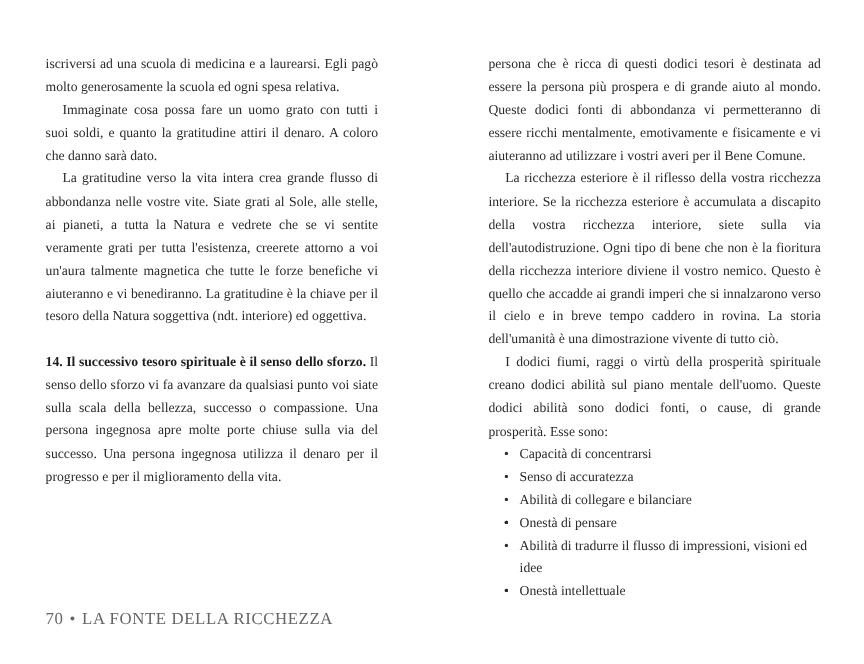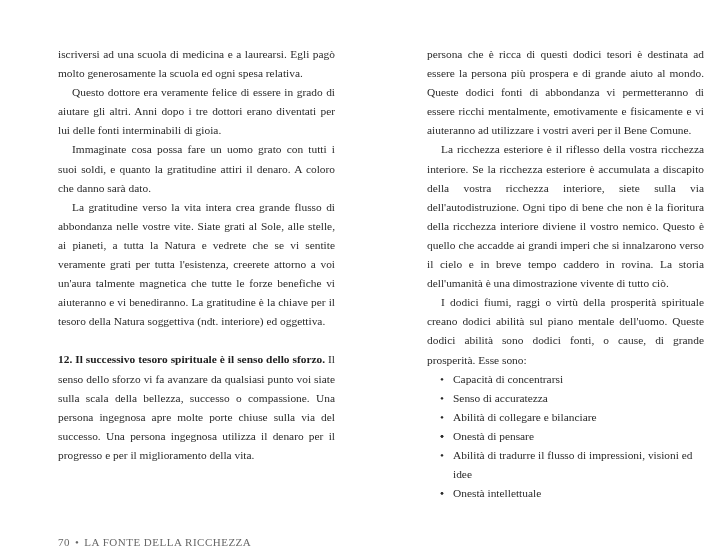--- a/index.html
+++ b/index.html
@@ -1,46 +1,45 @@
 <!DOCTYPE html>
 <html><head>
   <meta charset="utf-8">
   <style>
     html, body { margin: 0; padding: 0; background: #ffffff; }
     body { width: 720px; height: 553px; position: relative; overflow: hidden;
            font-family: "Liberation Serif", "DejaVu Serif", serif; color: #2a2a2a; }
-    .page { position: absolute; top: 0; height: 399px; margin-left: 20px; }
+    .page { position: absolute; top: 0; height: 399px; }
     .page.left { left: 0; width: 360px; }
     .page.right { left: 360px; width: 360px; }
     .text { position: absolute; top: 45px; font-size: 11.4px; line-height: 19.1px; }
     .page.left .text { left: 38px; width: 277px; }
     .page.right .text { left: 47px; width: 277px; }
     p { margin: 0; text-align: justify; }
     p.indent { text-indent: 14px; }
     p.gap { margin-top: 19px; }
     b { font-weight: bold; color: #1e1e1e; }
     ul { list-style: none; margin: 0; padding: 0; }
     li { position: relative; padding-left: 26px; }
     li .bullet { position: absolute; left: 13px; top: 0; }
-    .footer { position: absolute; top: 536px; font-size: 11px; letter-spacing: 0.5px;
+    .footer { position: absolute; top: 509px; font-size: 14px; letter-spacing: 0.5px;
               color: #666; text-transform: uppercase; white-space: nowrap; }
     .page.left .footer { left: 38px; }
     .page.right .footer { right: 36px; }
     .sep { margin: 0 5px; }
   </style>
 </head>
 <body>
 
 <div class="page left">
   <div class="text">
     <p>iscriversi ad una scuola di medicina e a laurearsi. Egli pagò molto generosamente la scuola ed ogni spesa relativa.</p>
-    <p class="indent">Questo dottore era veramente felice di essere in grado di aiutare gli altri. Anni dopo i tre dottori erano diventati per lui delle fonti interminabili di gioia.</p>
     <p class="indent">Immaginate cosa possa fare un uomo grato con tutti i suoi soldi, e quanto la gratitudine attiri il denaro. A coloro che danno sarà dato.</p>
     <p class="indent">La gratitudine verso la vita intera crea grande flusso di abbondanza nelle vostre vite. Siate grati al Sole, alle stelle, ai pianeti, a tutta la Natura e vedrete che se vi sentite veramente grati per tutta l'esistenza, creerete attorno a voi un'aura talmente magnetica che tutte le forze benefiche vi aiuteranno e vi benediranno. La gratitudine è la chiave per il tesoro della Natura soggettiva (ndt. interiore) ed oggettiva.</p>
-    <p class="gap"><b>12. Il successivo tesoro spirituale è il senso dello sforzo.</b><span> Il senso dello sforzo vi fa avanzare da qualsiasi punto voi siate sulla scala della bellezza, successo o compassione. Una persona ingegnosa apre molte porte chiuse sulla via del successo. Una persona ingegnosa utilizza il denaro per il progresso e per il miglioramento della vita.</span></p>
+    <p class="gap"><b>14. Il successivo tesoro spirituale è il senso dello sforzo.</b><span> Il senso dello sforzo vi fa avanzare da qualsiasi punto voi siate sulla scala della bellezza, successo o compassione. Una persona ingegnosa apre molte porte chiuse sulla via del successo. Una persona ingegnosa utilizza il denaro per il progresso e per il miglioramento della vita.</span></p>
 
   </div>
   <div class="footer">
     <span>70</span><span class="sep">•</span><span>La fonte della ricchezza</span>
   </div>
 </div>
 
 <div class="page right">
   <div class="text">
     <p>persona che è ricca di questi dodici tesori è destinata ad essere la persona più prospera e di grande aiuto al mondo. Queste dodici fonti di abbondanza vi permetteranno di essere ricchi mentalmente, emotivamente e fisicamente e vi aiuteranno ad utilizzare i vostri averi per il Bene Comune.</p>

